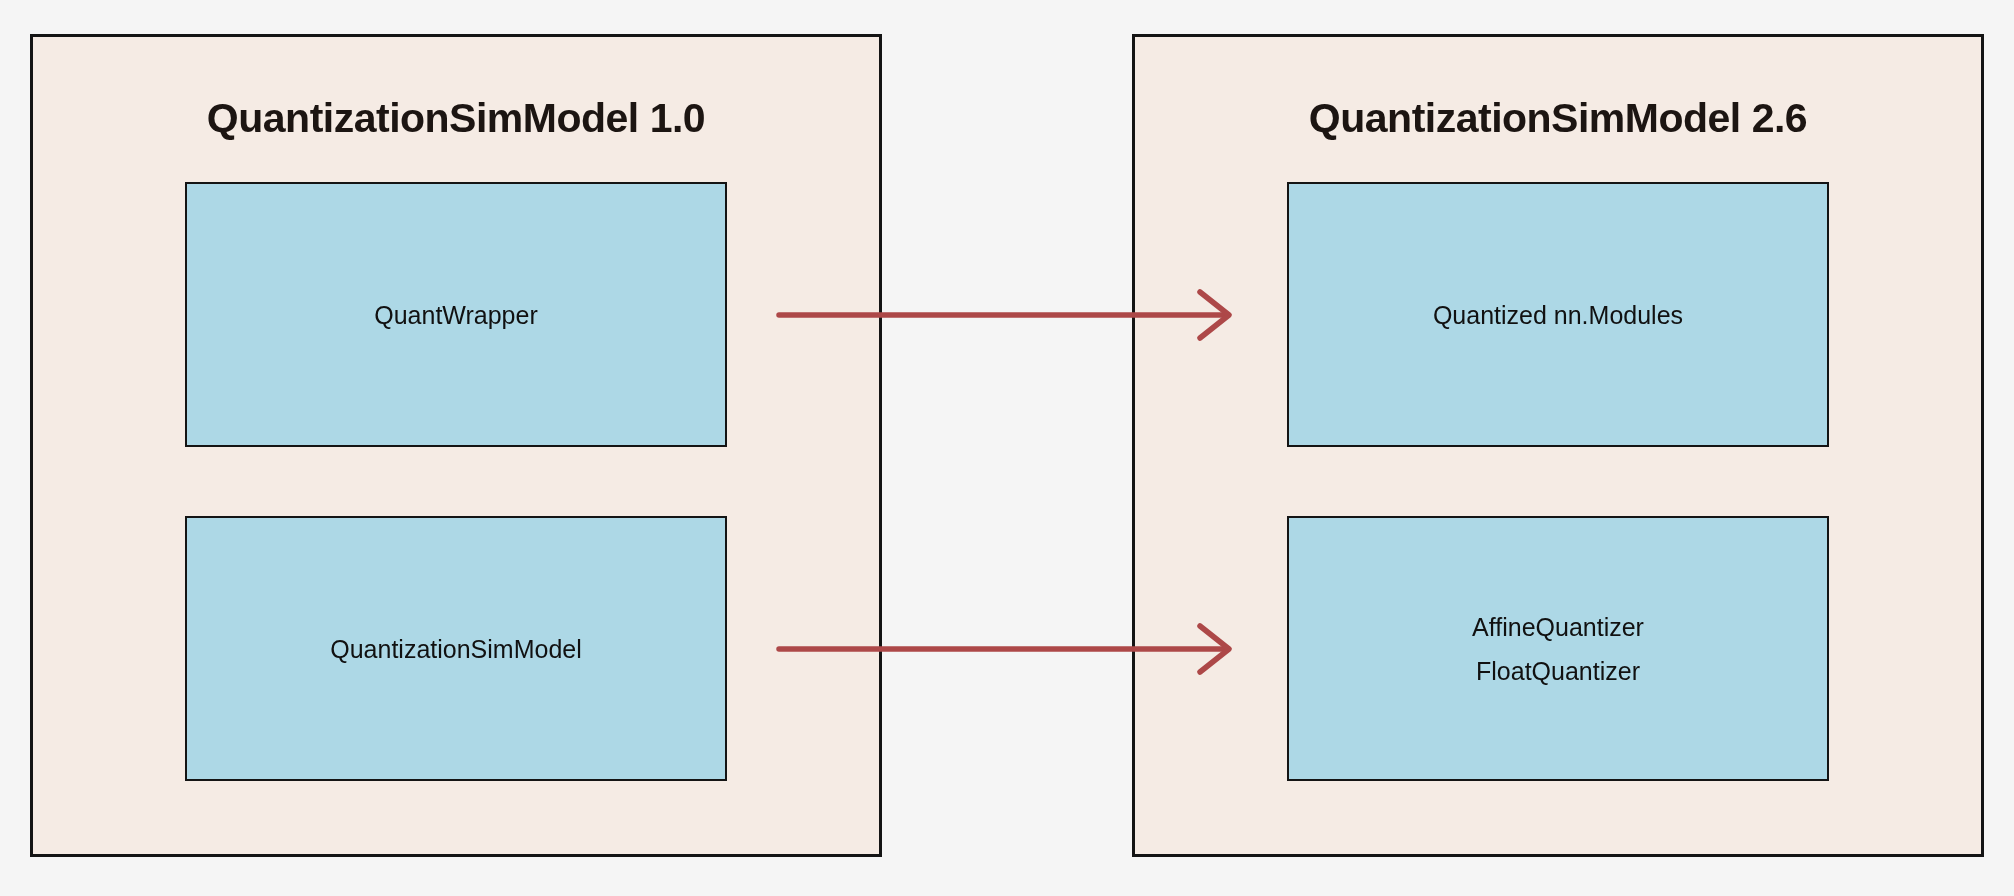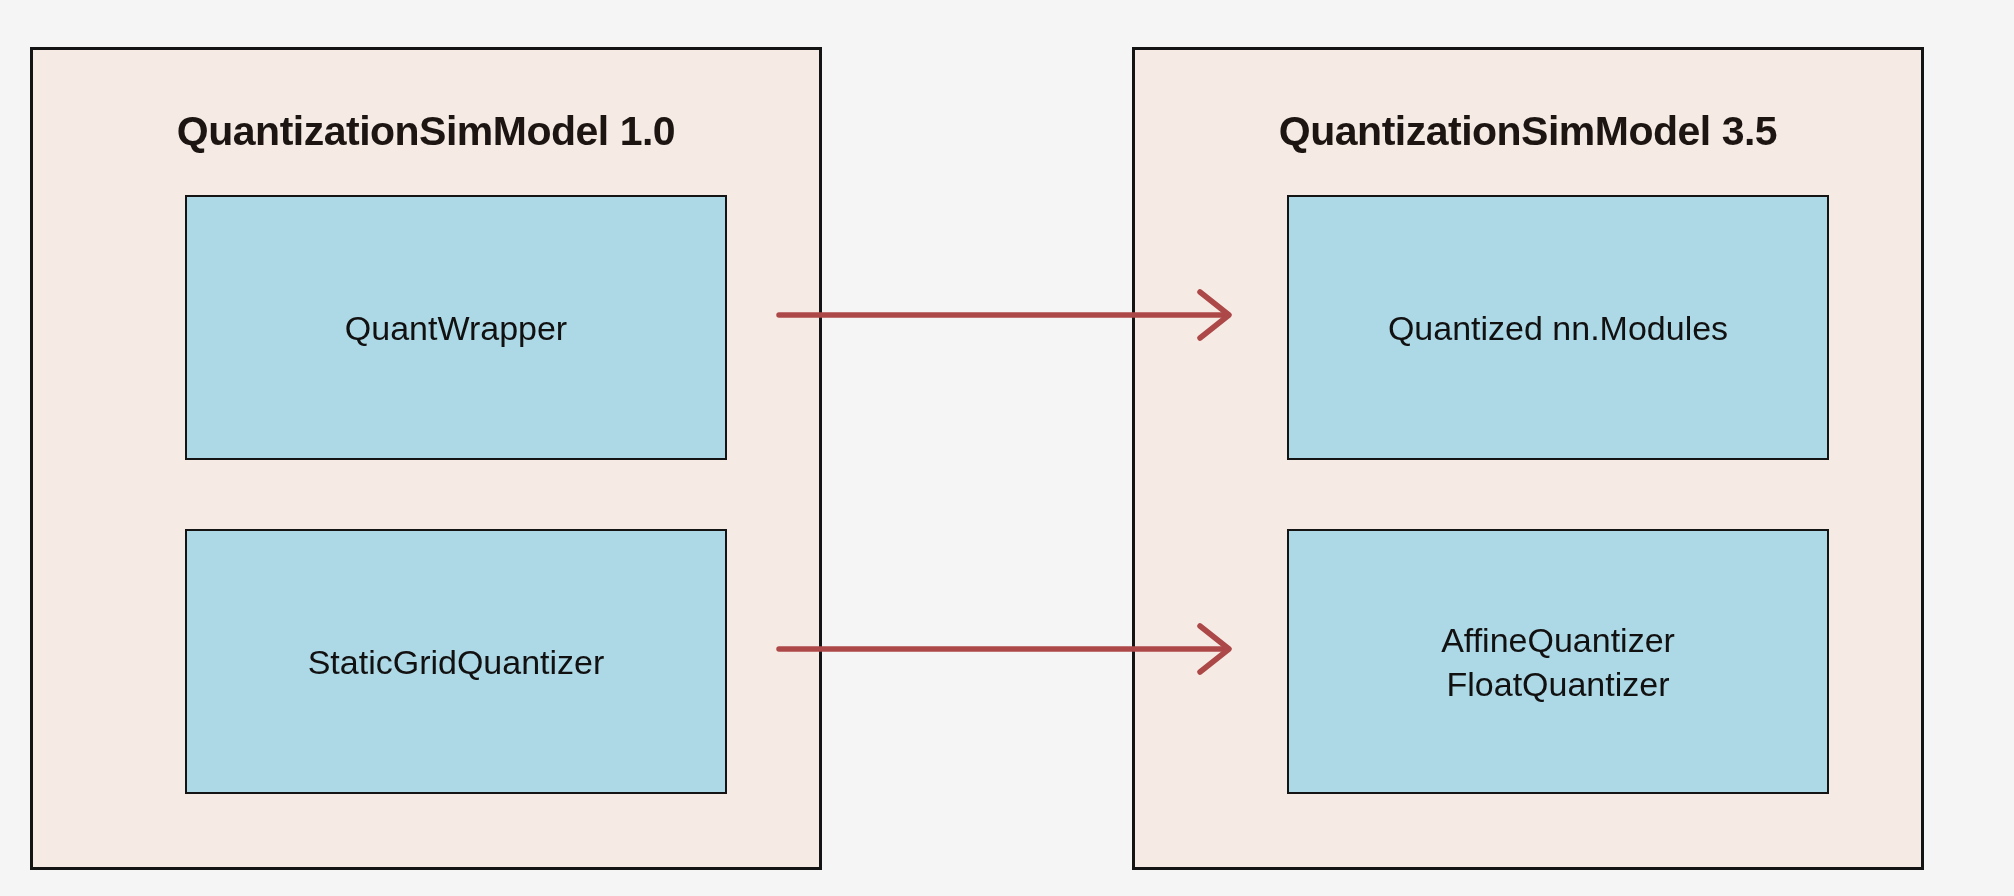--- a/index.html
+++ b/index.html
@@ -10,22 +10,22 @@
   }
   #canvas {
     position: relative;
     width: 2014px;
     height: 896px;
     background: #f5f5f5;
     overflow: hidden;
   }
   .panel {
     position: absolute;
-    top: 47px;
-    width: 792px;
+    top: 34px;
+    width: 852px;
     height: 823px;
     box-sizing: border-box;
     background: #f5ebe4;
     border: 3px solid #141414;
   }
   .panel.left  { left: 30px; }
   .panel.right { left: 1132px; }
   .panel-title {
     position: absolute;
     top: 61px;
@@ -49,21 +49,21 @@
     border: 2px solid #141414;
     display: flex;
     flex-direction: column;
     align-items: center;
     justify-content: center;
     text-align: center;
   }
   .inner-box.top    { top: 145px; }
   .inner-box.bottom { top: 479px; }
   .inner-box .line {
-    font-size: 34px;
+    font-size: 25px;
     line-height: 44px;
     color: #111111;
     white-space: nowrap;
   }
   #arrow-layer {
     position: absolute;
     top: 0;
     left: 0;
     width: 2014px;
     height: 896px;
@@ -76,26 +76,26 @@
 <div id="canvas">
 
   <div class="panel left">
     <div class="panel-title">QuantizationSimModel 1.0</div>
 
     <div class="inner-box top">
       <span class="line">QuantWrapper</span>
     </div>
 
     <div class="inner-box bottom">
-      <span class="line">StaticGridQuantizer</span>
+      <span class="line">QuantizationSimModel</span>
     </div>
   </div>
 
   <div class="panel right">
-    <div class="panel-title">QuantizationSimModel 3.5</div>
+    <div class="panel-title">QuantizationSimModel 2.6</div>
 
     <div class="inner-box bottom">
       <span class="line">AffineQuantizer</span>
       <span class="line">FloatQuantizer</span>
     </div>
 
     <div class="inner-box top">
       <span class="line">Quantized nn.Modules</span>
     </div>
   </div>

